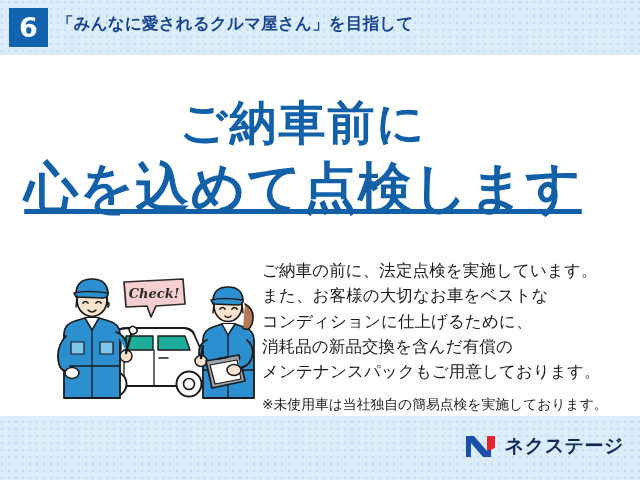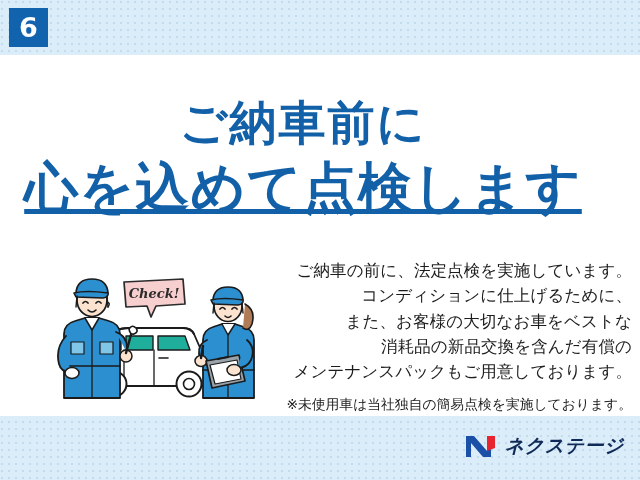--- a/index.html
+++ b/index.html
@@ -85,21 +85,20 @@
     letter-spacing: 1px;
     text-decoration: underline;
   }
 
   
   #body-copy {
     position: absolute;
     left: 262px; top: 203px;
     width: 370px;
     color: #222222;
-    text-align: right;
   }
   .body-line {
     display: block;
     font-size: 16.5px;
     line-height: 25.3px;
     letter-spacing: 0.1px;
     white-space: nowrap;
     font-weight: normal;
     color: #1c1c1c;
   }
@@ -118,21 +117,21 @@
     position: absolute;
     left: 55px; top: 205px;
     width: 205px; height: 140px; text-align: right;
   }
   #illustration svg { display: block; }
 
   
   #footer {
     position: absolute;
     left: 0; top: 416px;
-    width: 640px; height: 64px; font-style: italic;
+    width: 640px; height: 64px;
   }
   #brand-logo {
     position: absolute;
     right: 16px; top: 18px;
     display: flex;
     align-items: center;
     gap: 6px;
   }
   #brand-mark { display: block; }
   #brand-name {
@@ -144,33 +143,34 @@
     white-space: nowrap;
   }
 </style>
 </head>
 <body>
 
 <div id="page">
 
   <div id="header">
     <div id="step-badge">6</div>
+    <div id="header-title">「みんなに愛されるクルマ屋さん」を目指して</div>
   </div>
 
   <div id="panel">
 
     <div id="headline">
       <span class="headline-line" id="headline-line-1">ご納車前に</span>
       <span class="headline-line" id="headline-line-2">心を込めて点検します</span>
     </div>
 
     <div id="body-copy">
       <span class="body-line">ご納車の前に、法定点検を実施しています。</span>
+      <span class="body-line">また、お客様の大切なお車をベストな</span>
       <span class="body-line">コンディションに仕上げるために、</span>
-      <span class="body-line">また、お客様の大切なお車をベストな</span>
       <span class="body-line">消耗品の新品交換を含んだ有償の</span>
       <span class="body-line">メンテナンスパックもご用意しております。</span>
       <span id="body-note">※未使用車は当社独自の簡易点検を実施しております。</span>
     </div>
 
     <div id="illustration">
       <svg width="205" height="140" viewBox="0 0 205 140" xmlns="http://www.w3.org/2000/svg">
         <g stroke="#1b1b1b" stroke-width="1.6" stroke-linecap="round" stroke-linejoin="round" fill="none">
 
           <g>

